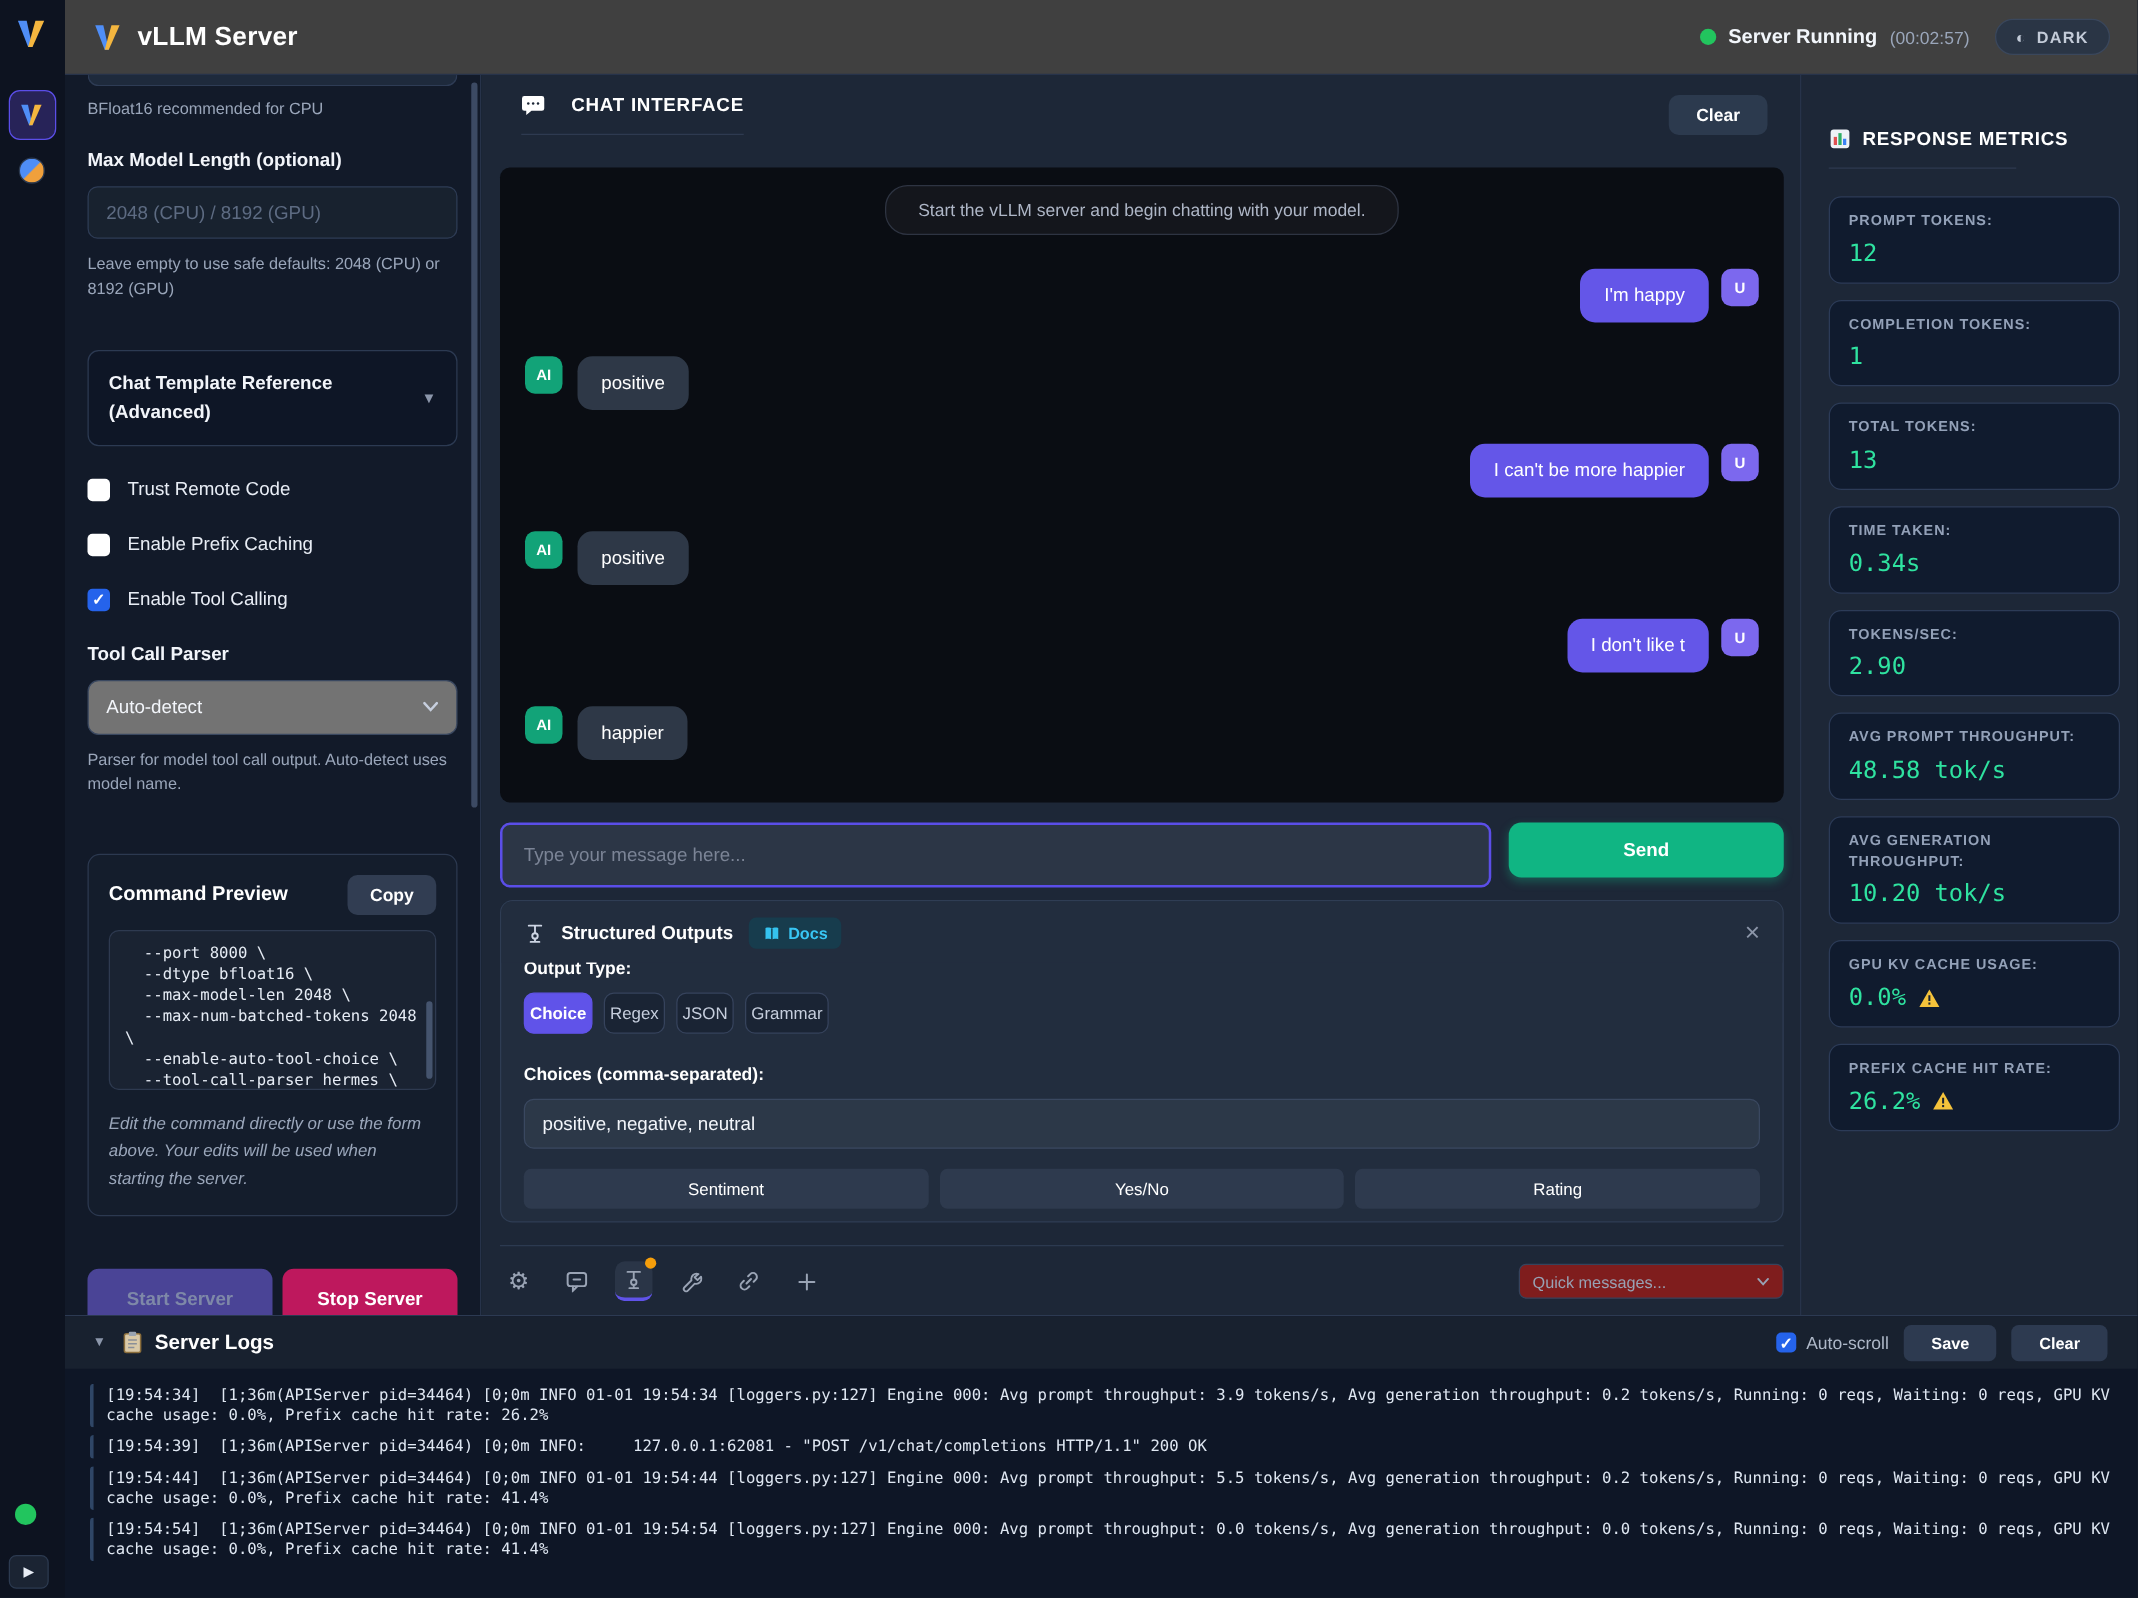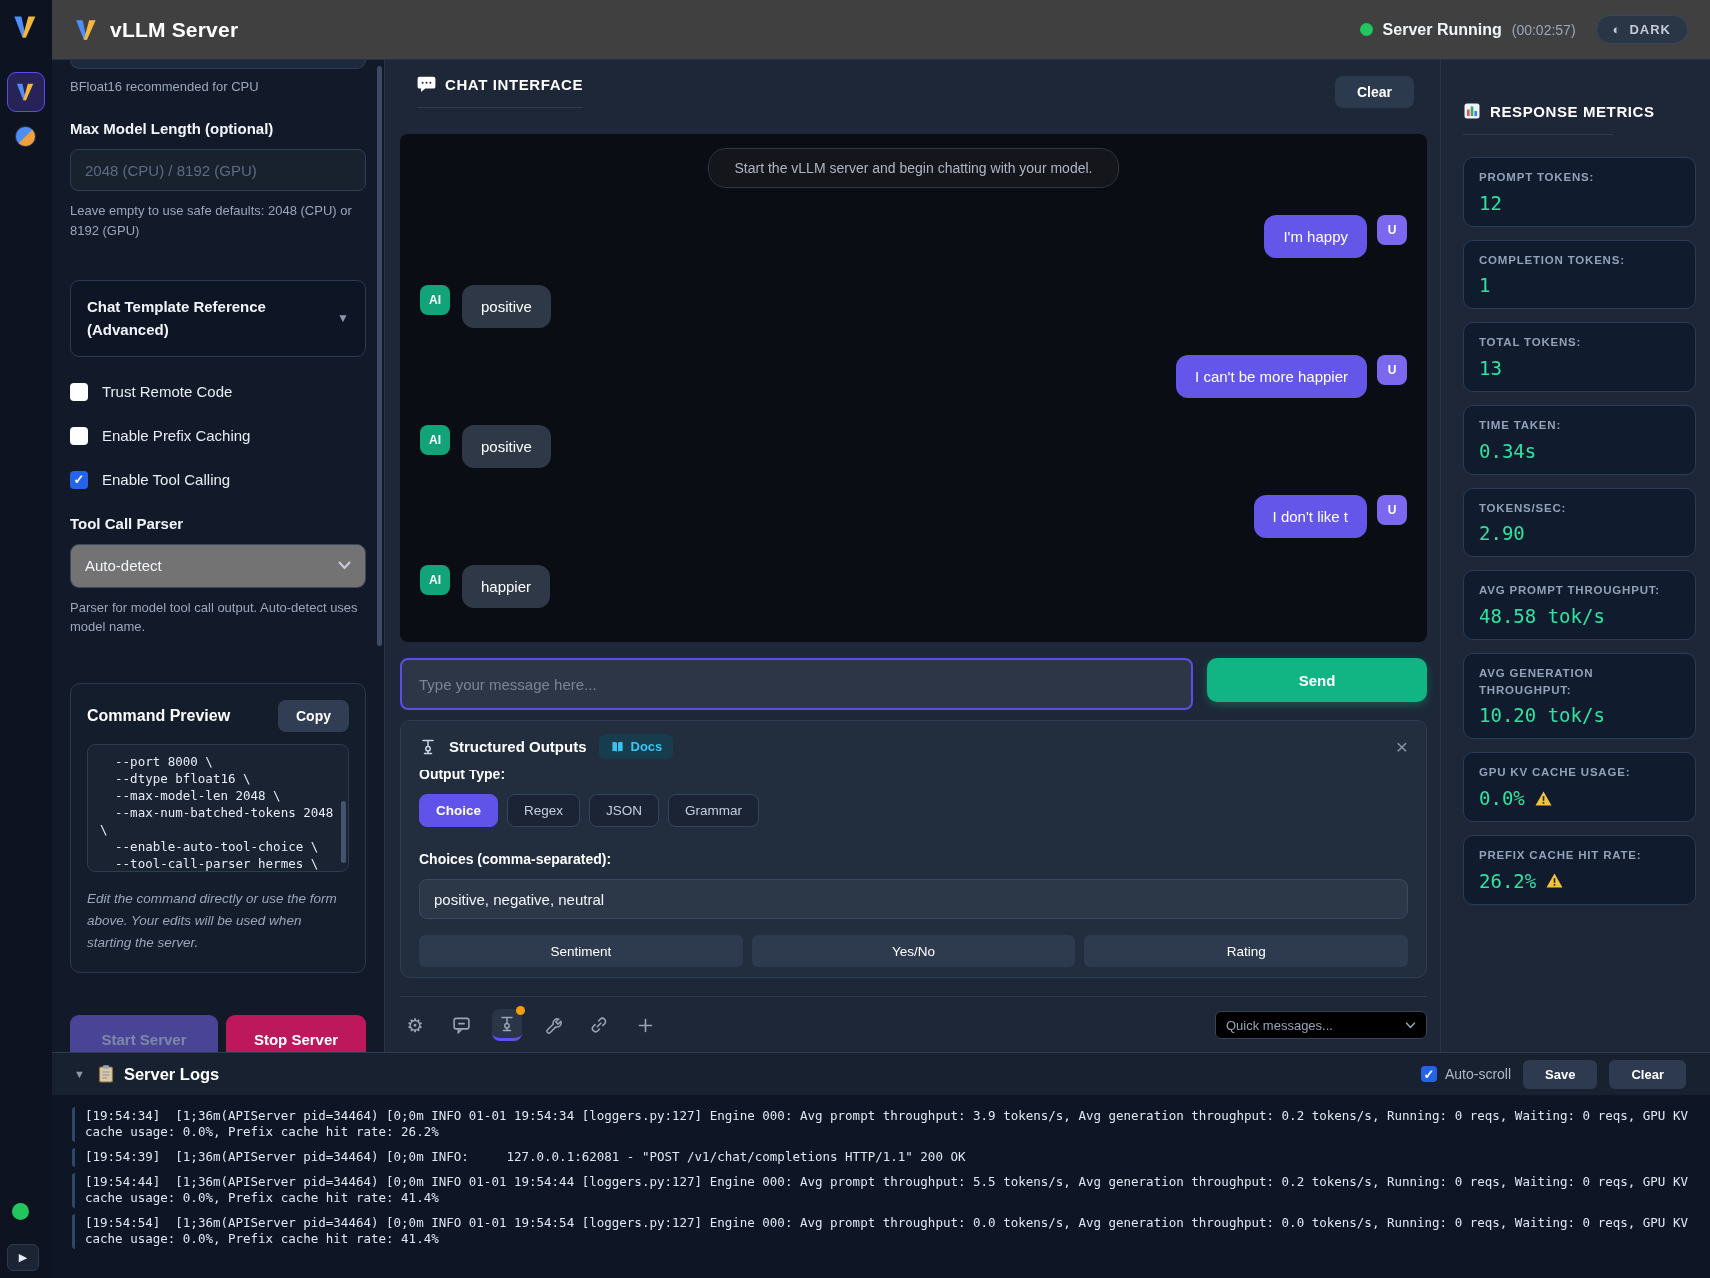--- a/index.html
+++ b/index.html
@@ -82,21 +82,21 @@
   .btn-start { width:148px; height:48px; background:#4a4496; color:#7e88a8; font-size:15px;
     font-weight:bold; border:none; border-radius:9px; cursor:pointer;
     font-family:"Liberation Sans", sans-serif; }
   .btn-stop { width:140px; height:48px; background:#be185d; color:#fff; font-size:15px;
     font-weight:bold; border:none; border-radius:9px; cursor:pointer;
     font-family:"Liberation Sans", sans-serif; }
 
   
   .chat { position:absolute; left:385px; top:60px; width:1055px; height:992px; background:#1d2737; }
   .chat-head { display:flex; align-items:center; padding:16px 26px 0 32px; }
-  .chat-title { display:flex; align-items:center; gap:9px; font-size:15px; font-weight:bold;
+  .chat-title { display:flex; align-items:center; gap:21px; font-size:15px; font-weight:bold;
     color:#fff; letter-spacing:.6px; }
   .chat-title-wrap { border-bottom:1px solid #2e3a50; padding-bottom:14px; }
   .clear-chat { margin-left:auto; background:#2c3a4e; border:none; border-radius:8px;
     padding:8px 22px; font-size:14px; font-weight:bold; color:#fff; cursor:pointer;
     font-family:"Liberation Sans", sans-serif; }
   .messages { position:absolute; left:15px; top:74px; width:1027px; height:508px;
     background:#0a0d13; border-radius:8px; padding:14px 20px; overflow:hidden; }
   .notice-wrap { display:flex; justify-content:center; }
   .notice { background:#14161c; border:1px solid #2e3442; border-radius:18px;
     padding:11px 26px; font-size:14px; color:#aeb6c6; }
@@ -123,41 +123,41 @@
   .st-head { display:flex; align-items:center; gap:12px; padding:13px 18px 11px;
     background:#222d3e; position:relative; z-index:2; }
   .st-title { font-size:15px; font-weight:bold; color:#fff; }
   .docs-badge { display:flex; align-items:center; gap:6px; background:#173c4d;
     border-radius:6px; padding:5px 11px; font-size:13px; font-weight:bold; color:#38c6f4; cursor:pointer; }
   .st-close { margin-left:auto; color:#8b95a8; font-size:21px; cursor:pointer; line-height:1; }
   .st-body { padding:0 18px; margin-top:-4px; }
   .st-label { font-size:14px; font-weight:bold; color:#fff; }
   .type-row { display:flex; gap:9px; margin:12px 0 0; }
   .type-btn { background:#1a2434; border:1px solid #36435c; border-radius:8px;
-    padding:8px 16px; font-size:13.5px; color:#c6cedd; cursor:pointer;
+    padding:8px 4px; font-size:13.5px; color:#c6cedd; cursor:pointer;
     font-family:"Liberation Sans", sans-serif; }
   .type-btn.active { background:#6053e9; border-color:#6053e9; color:#fff; font-weight:bold; }
   .choices-label { margin-top:24px; font-size:14px; font-weight:bold; color:#fff; }
   .choices-input { margin-top:12px; width:100%; height:40px; background:#2c3848;
     border:1px solid #3a4860; border-radius:8px; color:#f2f5fa; font-size:15px;
     padding:0 14px; font-family:"Liberation Sans", sans-serif; }
   .preset-row { display:flex; gap:9px; margin-top:16px; }
   .preset-btn { flex:1; height:32px; background:#2e3a4e; border:none; border-radius:6px;
     font-size:13.5px; color:#fff; cursor:pointer; font-family:"Liberation Sans", sans-serif; }
 
   .chat-toolbar { position:absolute; left:15px; top:936px; width:1027px;
     border-top:1px solid #2c3a50; padding-top:12px; display:flex; align-items:center; }
   .tb-icons { display:flex; align-items:center; gap:16px; color:#9aa4b5; }
   .tb-icon { width:30px; height:32px; display:flex; align-items:center; justify-content:center;
     cursor:pointer; font-size:19px; }
   .tb-icon.active { background:#2a3547; border-radius:8px; position:relative;
     border-bottom:3px solid #6053e9; }
   .tb-icon.active .badge-dot { position:absolute; top:-3px; right:-3px; width:9px; height:9px;
     border-radius:50%; background:#f59e0b; }
-  .quick-select { margin-left:auto; width:212px; height:28px; background:#000000;
+  .quick-select { margin-left:auto; width:212px; height:28px; background:#7f1d1d;
     border:1px solid #36435c; border-radius:6px; display:flex; align-items:center;
     padding:0 10px; cursor:pointer; }
   .quick-select .sel-text { font-size:13px; color:#98a2b4; }
   .quick-select svg { margin-left:auto; }
 
   
   .metrics { position:absolute; left:1440px; top:60px; width:270px; height:992px;
     background:#1d2737; border-left:1px solid #27334a; padding:0 14px 0 22px; }
   .metrics-head { display:flex; align-items:center; gap:9px; margin-top:42px;
     font-size:15px; font-weight:bold; color:#fff; letter-spacing:.6px; }

